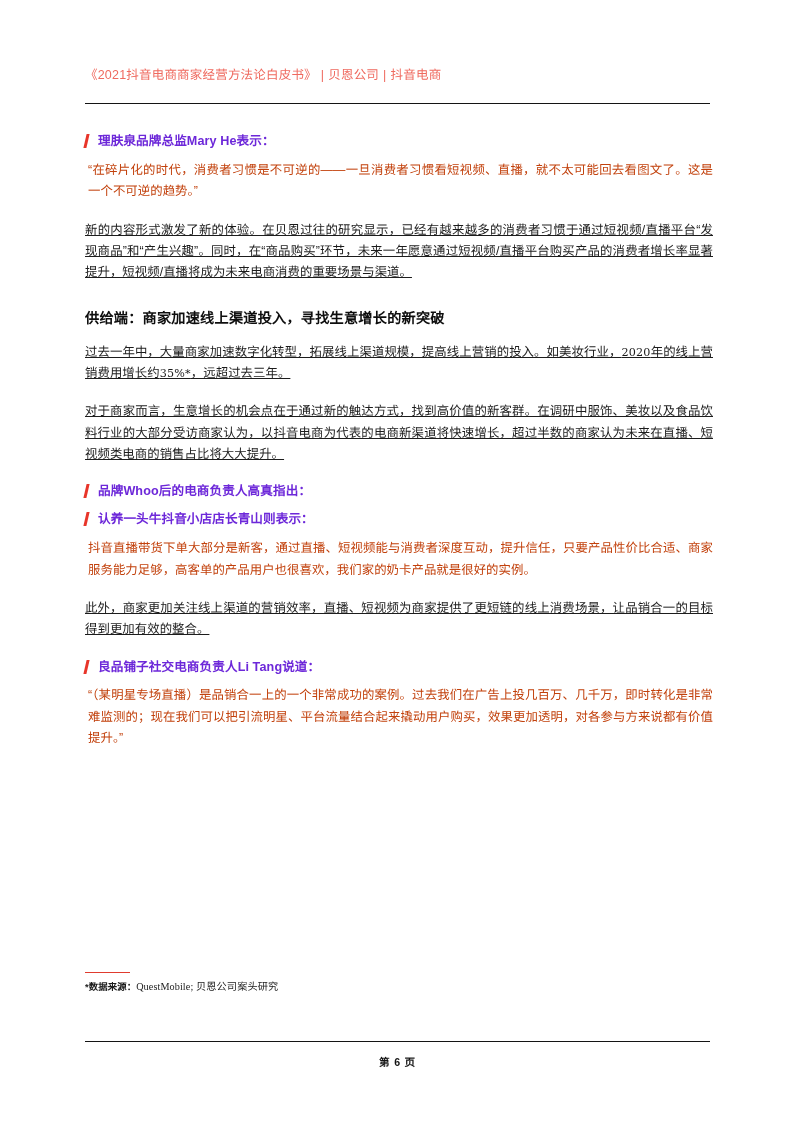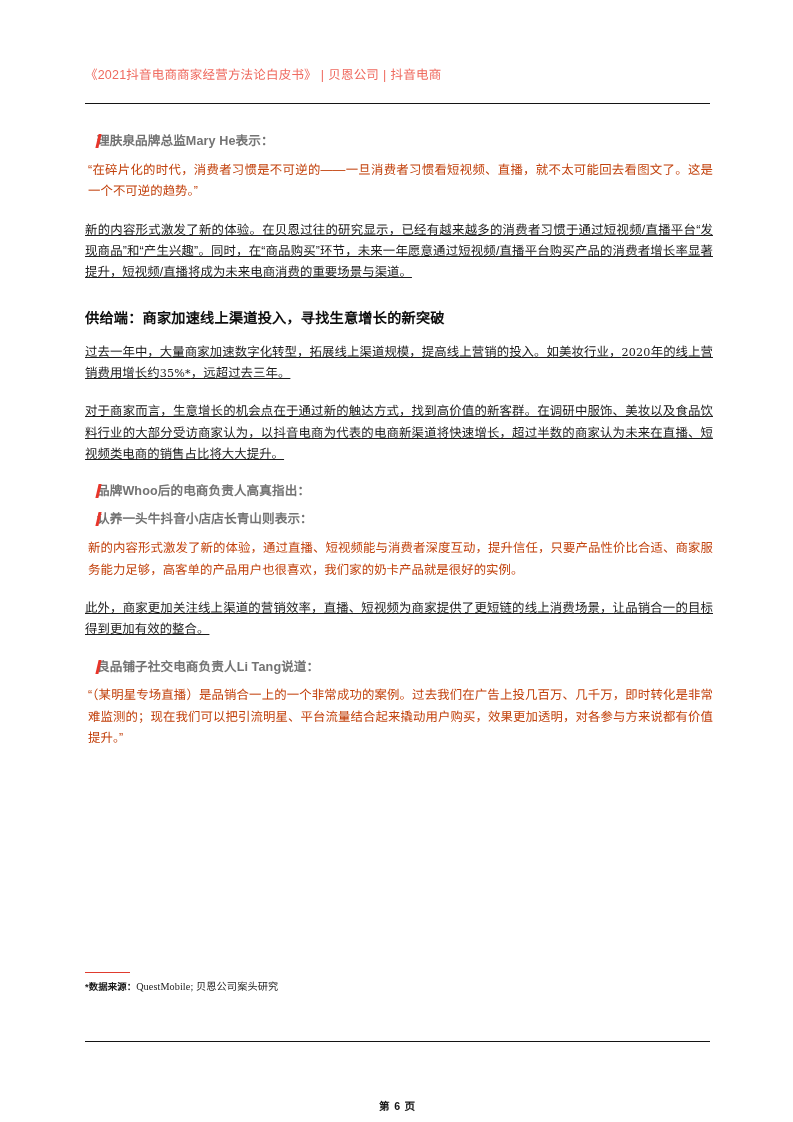--- a/index.html
+++ b/index.html
@@ -56,23 +56,24 @@
     top: 132px;
     left: 85px;
     width: 628px;
   }
 
   
   .speaker {
     position: relative;
     font-size: 12.6px;
     font-weight: bold;
-    color: #737373;
+    color: #6d28d9;
     letter-spacing: 0.1px;
-    margin: 0 0 9px 12px;
+    padding-left: 13px;
+    margin: 0 0 9px 0;
     line-height: 1.5;
   }
   .speaker .slash {
     position: absolute;
     left: 0;
     top: 2px;
     display: inline-block;
     width: 3px;
     height: 14px;
     background: #e8352a;
@@ -158,21 +159,20 @@
   .page-number {
     position: absolute;
     left: 85px;
     top: 1054px;
     width: 625px;
     text-align: center;
     font-size: 10.6px;
     font-weight: bold;
     color: #141414;
     letter-spacing: 0.8px;
-    margin-top: 44px;
   }
 </style>
 </head>
 <body>
 
 <div class="page">
 
   <div class="doc-header">
     <span>《2021抖音电商商家经营方法论白皮书》</span><span class="sep">|</span><span>贝恩公司</span><span class="sep">|</span><span>抖音电商</span>
   </div>
@@ -200,21 +200,21 @@
       <span class="slash"></span>
       <span>品牌Whoo后的电商负责人高真指出：</span>
     </div>
 
 
     <div class="speaker">
       <span class="slash"></span>
       <span>认养一头牛抖音小店店长青山则表示：</span>
     </div>
 
-    <p class="quote">新的内容形式激发了新的体验，通过直播、短视频能与消费者深度互动，提升信任，只要产品性价比合适、商家服务能力足够，高客单的产品用户也很喜欢，我们家的奶卡产品就是很好的实例。</p>
+    <p class="quote">抖音直播带货下单大部分是新客，通过直播、短视频能与消费者深度互动，提升信任，只要产品性价比合适、商家服务能力足够，高客单的产品用户也很喜欢，我们家的奶卡产品就是很好的实例。</p>
 
     <p class="body-p">此外，商家更加关注线上渠道的营销效率，直播、短视频为商家提供了更短链的线上消费场景，让品销合一的目标得到更加有效的整合。</p>
 
     <div class="speaker">
       <span class="slash"></span>
       <span>良品铺子社交电商负责人Li Tang说道：</span>
     </div>
 
     <p class="quote">“（某明星专场直播）是品销合一上的一个非常成功的案例。过去我们在广告上投几百万、几千万，即时转化是非常难监测的；现在我们可以把引流明星、平台流量结合起来撬动用户购买，效果更加透明，对各参与方来说都有价值提升。”</p>
 

